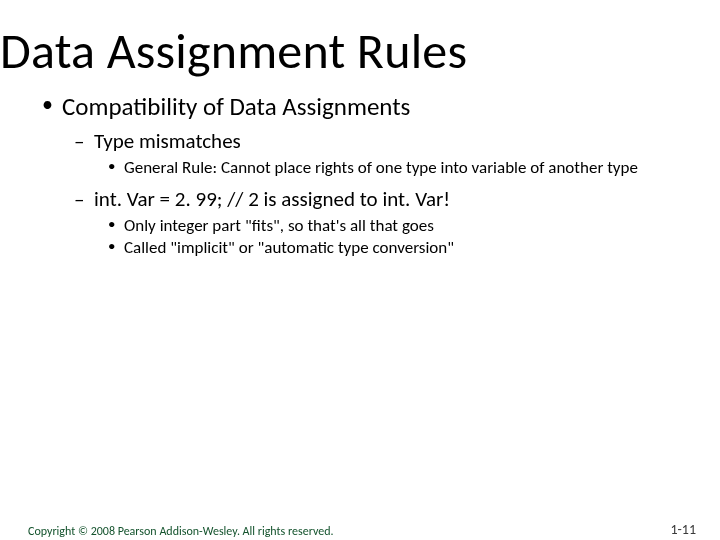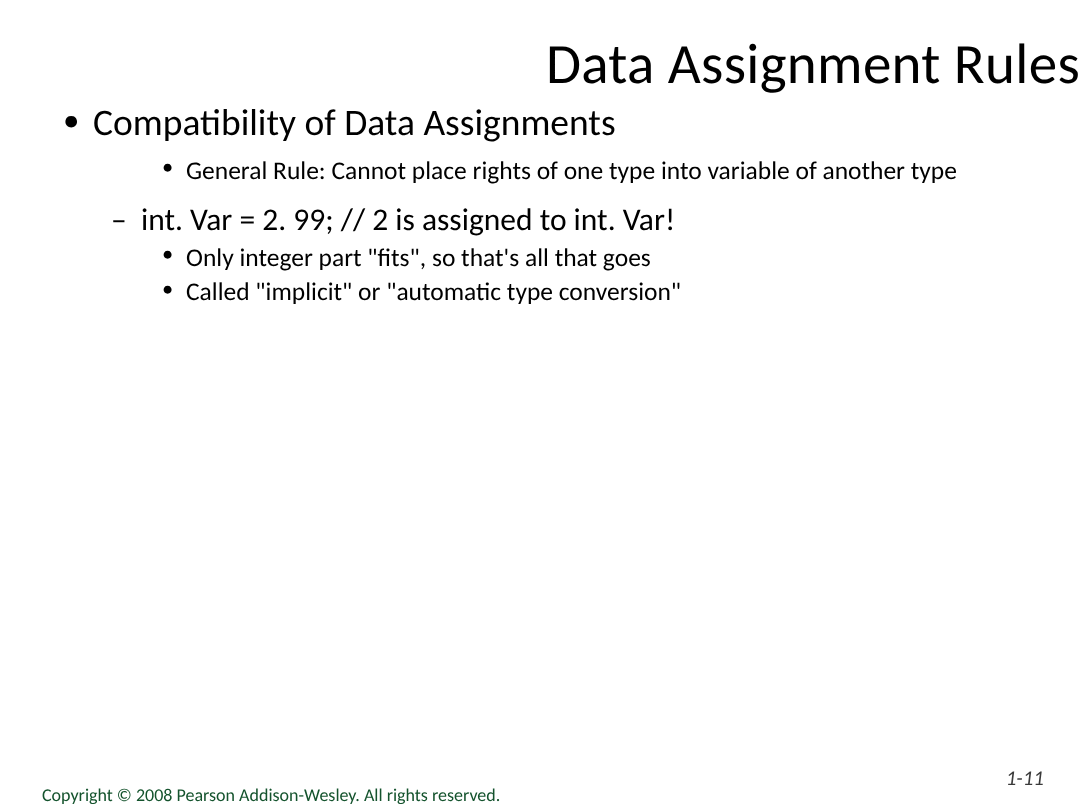--- a/index.html
+++ b/index.html
@@ -13,25 +13,25 @@
     position: relative;
     overflow: hidden;
   }
   .slide {
     width: 720px;
     height: 540px;
     position: relative;
     box-sizing: border-box;
   }
   .title {
-    text-align: right;
-    font-size: 38px;
+    text-align: left;
+    font-size: 50px;
     font-weight: 400;
     margin-top: 20px;
-    margin-bottom: 0;
+    margin-bottom: 10px;
     letter-spacing: 0.2px;
   }
   .content {
     padding: 0 22px 0 22px;
     margin-left: 12px;
   }
   .lvl1 {
     font-size: 25px;
     margin: 0 0 6px 0;
     padding-left: 28px;
@@ -80,38 +80,38 @@
   .footer-left {
     position: absolute;
     left: 28px;
     bottom: 22px;
     font-size: 12px;
     color: #14532d;
   }
   .footer-right {
     position: absolute;
     right: 24px;
-    bottom: 33px;
+    bottom: 22px;
     font-size: 14px;
     color: #3a3a3a;
-    font-style: italic;
   }
 </style>
 </head>
 <body>
 
 <div class="slide">
 
   <div class="title">Data Assignment Rules</div>
 
   <div class="content">
 
     <div class="lvl1">Compatibility of Data Assignments</div>
 
     <div class="group">
+      <div class="lvl2">Type mismatches</div>
       <div class="lvl3">General Rule: Cannot place rights of one type into variable of another type</div>
     </div>
 
     <div class="group">
       <div class="lvl2">int. Var = 2. 99;     // 2 is assigned to int. Var!</div>
       <div class="lvl3">Only integer part "fits", so that's all that goes</div>
       <div class="lvl3">Called "implicit" or "automatic type conversion"</div>
     </div>
 
 

